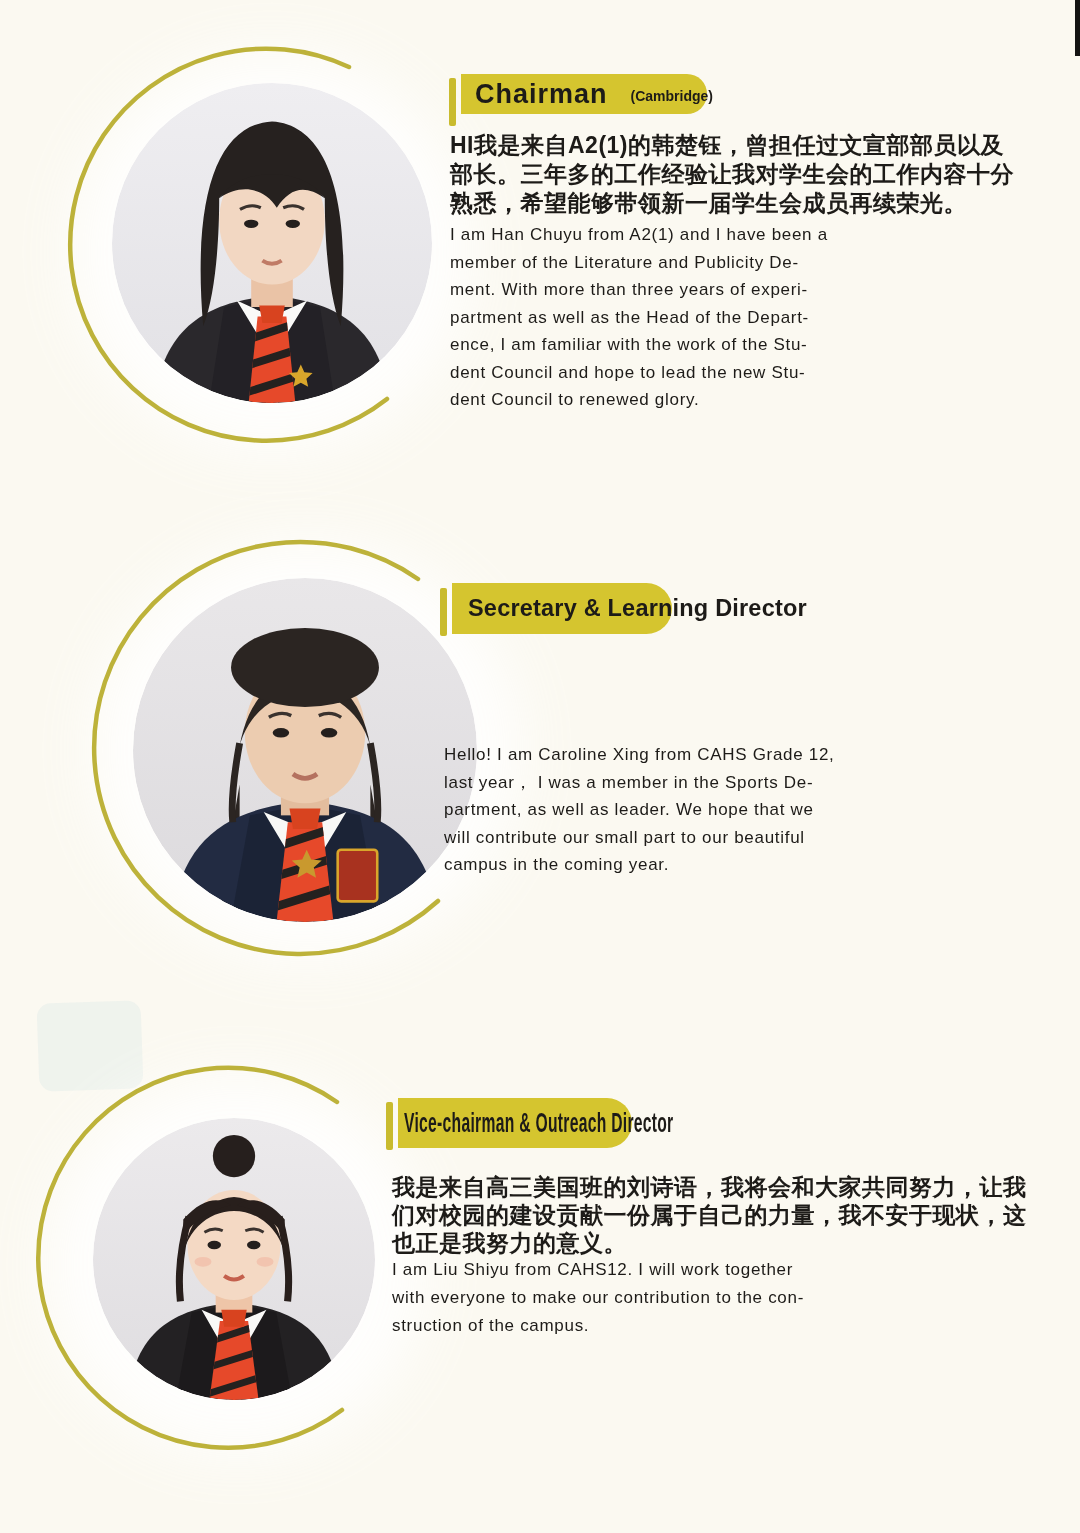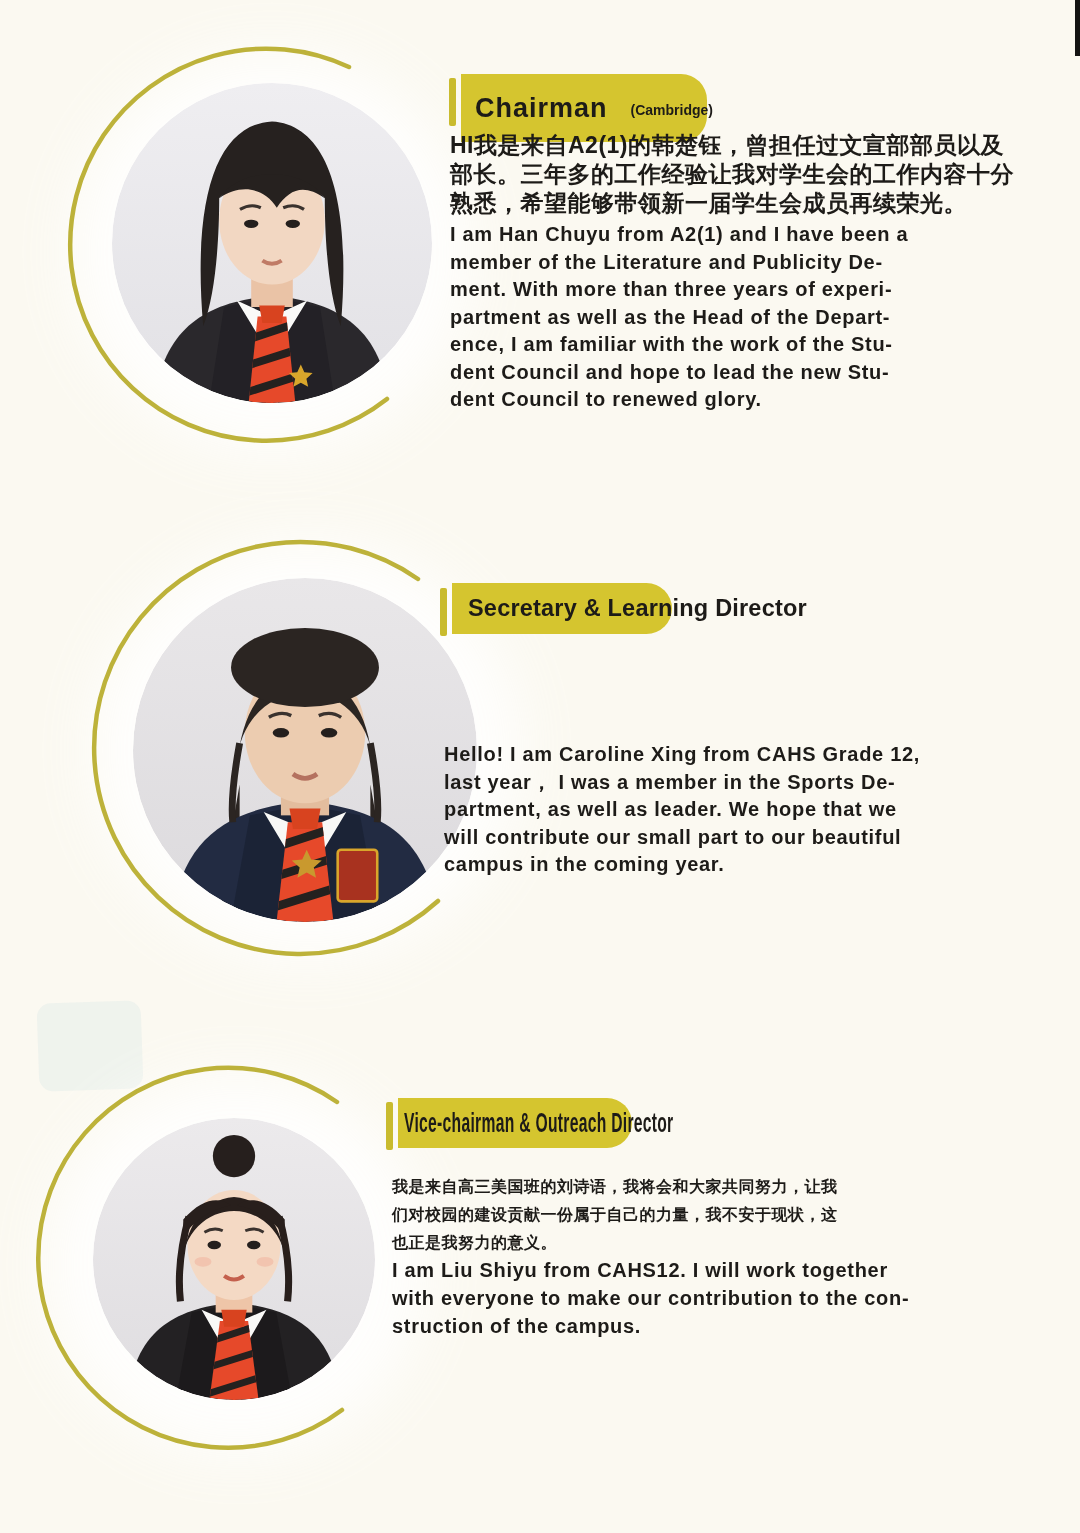--- a/index.html
+++ b/index.html
@@ -18,22 +18,22 @@
          display:flex;align-items:center;padding-left:14px;box-sizing:border-box;}
   .role-title{font-weight:bold;font-size:27px;letter-spacing:1px;white-space:nowrap;}
   .role-note{font-weight:bold;font-size:14px;margin-left:23px;white-space:nowrap;padding-top:4px;}
   .title-overflow{position:absolute;font-weight:bold;font-size:23.5px;letter-spacing:.2px;
                   white-space:nowrap;display:flex;align-items:center;}
   .title-condensed{position:absolute;font-weight:bold;font-size:27px;white-space:nowrap;
                    display:flex;align-items:center;transform:scaleX(.58);transform-origin:left center;
                    letter-spacing:.5px;}
   .bio{position:absolute;}
   .cn{font-weight:bold;font-size:23px;line-height:29px;letter-spacing:.5px;white-space:nowrap;}
-  .en{font-weight:bold;font-size:20px;line-height:27.5px;letter-spacing:.7px;white-space:nowrap;}
-  .s3 .cn{line-height:28px;font-size:16px;}
+  .en{font-weight:normal;font-size:17px;line-height:27.5px;letter-spacing:.7px;white-space:nowrap;}
+  .s3 .cn{line-height:28px;font-size:23px;}
   .s3 .en{line-height:28px;}
   .decor-mint{position:absolute;left:38px;top:1002px;width:104px;height:88px;
               background:#edf2ec;border-radius:14px;transform:rotate(-2deg);opacity:.9;}
   .edge-mark{position:absolute;right:0;top:0;width:5px;height:56px;background:#141413;}
 </style>
 </head>
 <body>
 
 <div class="canvas">
 
@@ -86,21 +86,21 @@
           <ellipse cx="113" cy="88" rx="4.5" ry="2.6" fill="#241f1d"></ellipse>
           <path d="M80,79 q7,-4 13,-1" stroke="#3a322e" stroke-width="2" fill="none"></path>
           <path d="M107,78 q7,-3 13,1" stroke="#3a322e" stroke-width="2" fill="none"></path>
           <path d="M94,111 q6,4 12,0" stroke="#c07b66" stroke-width="2.5" fill="none"></path>
           <path d="M118,176 l2.2,4.8 5.2,.5 -3.9,3.5 1.1,5.1 -4.6,-2.6 -4.6,2.6 1.1,-5.1 -3.9,-3.5 5.2,-.5 Z" fill="#d9a62b"></path>
         </g>
       </svg>
     </div>
 
     <div class="bar" style="left:449px;top:78px;width:7px;height:48px;"></div>
-    <div class="badge" style="left:461px;top:74px;width:246px;height:68px;">
+    <div class="badge" style="left:461px;top:74px;width:246px;height:40px;">
       <span class="role-title">Chairman</span>
       <span class="role-note">(Cambridge)</span>
     </div>
 
     <div class="bio cn" style="left:450px;top:131px;">
       <div>HI我是来自A2(1)的韩楚钰，曾担任过文宣部部员以及</div>
       <div>部长。三年多的工作经验让我对学生会的工作内容十分</div>
       <div>熟悉，希望能够带领新一届学生会成员再续荣光。</div>
     </div>
     <div class="bio en" style="left:450px;top:221px;">

